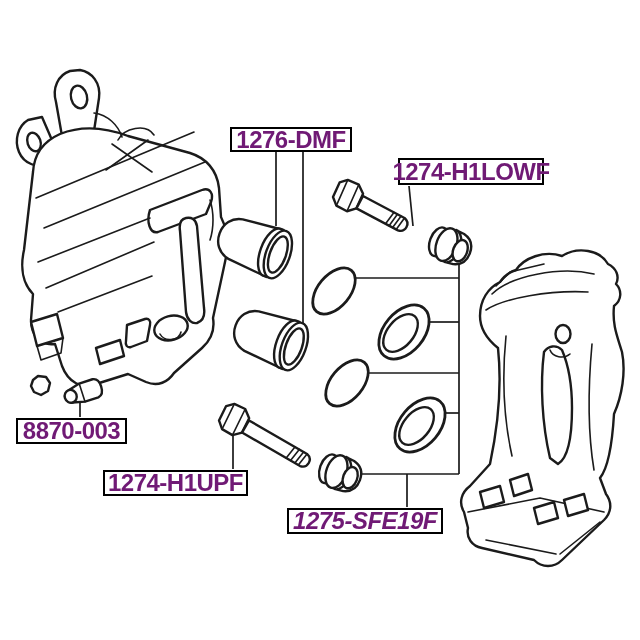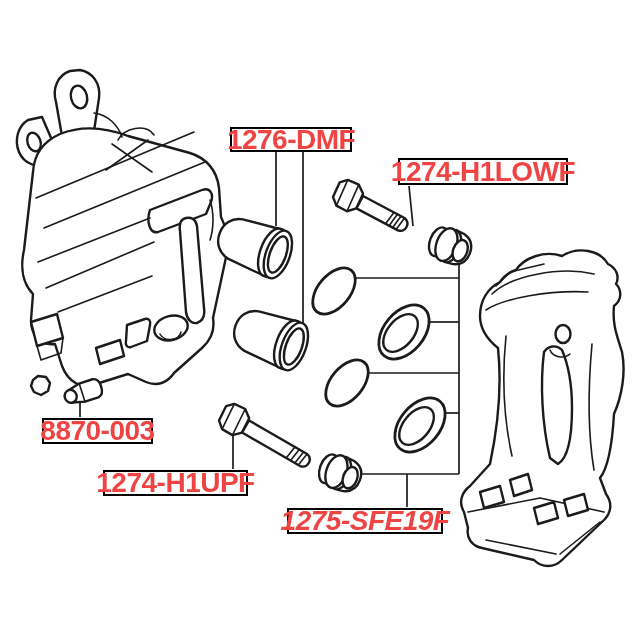--- a/index.html
+++ b/index.html
@@ -5,22 +5,22 @@
   * { margin:0; padding:0; box-sizing:border-box; }
   html,body { width:640px; height:640px; background:#ffffff; font-family:"Liberation Sans", sans-serif; }
   .canvas { position:relative; width:640px; height:640px; background:#ffffff; overflow:hidden; }
   svg.art { position:absolute; left:0; top:0; width:640px; height:640px; }
   .ln    { fill:#ffffff; stroke:#1b1b1b; stroke-width:2.4; stroke-linejoin:round; stroke-linecap:round; }
   .thin  { fill:none;    stroke:#1b1b1b; stroke-width:1.6; stroke-linejoin:round; stroke-linecap:round; }
   .ring  { fill:#ffffff; stroke:#1b1b1b; stroke-width:2.8; }
   .leader{ fill:none;    stroke:#1b1b1b; stroke-width:1.7; }
   .part-label {
     position:absolute; display:flex; align-items:center; justify-content:center;
-    background:#ffffff; border:2px solid #000000; color:#ef4444;
-    font-weight:bold; font-size:28px; line-height:1; white-space:nowrap;
+    background:#ffffff; border:2px solid #000000; color:#701a75;
+    font-weight:bold; font-size:24px; line-height:1; white-space:nowrap;
     letter-spacing:-0.5px;
   }
 </style>
 </head>
 <body>
 
 <div class="canvas">
 
   <svg class="art" viewBox="0 0 640 640">
 
@@ -160,25 +160,25 @@
       <path class="ln" d="M-14,-6.5 L-2,-9.5 L12,-9.5 C16,-9 18,-5 18,0 C18,5 16,9 12,9.5 L-2,9.5 L-14,6.5 Z"></path>
       <ellipse class="ln" cx="-14" cy="0" rx="6" ry="6.5"></ellipse>
       <path class="thin" d="M-2,-9.5 L-2,9.5"></path>
     </g>
   </svg>
 
   <div class="part-label" style="left:230px; top:127px; width:122px; height:25px;">
     <span>1276-DMF</span>
   </div>
 
-  <div class="part-label" style="left:398px; top:158px; width:170px; height:27px;">
+  <div class="part-label" style="left:398px; top:158px; width:146px; height:27px;">
     <span>1274-H1LOWF</span>
   </div>
 
-  <div class="part-label" style="left:42px; top:418px; width:111px; height:26px;">
+  <div class="part-label" style="left:16px; top:418px; width:111px; height:26px;">
     <span>8870-003</span>
   </div>
 
   <div class="part-label" style="left:103px; top:470px; width:145px; height:26px;">
     <span>1274-H1UPF</span>
   </div>
 
   <div class="part-label" style="left:287px; top:508px; width:156px; height:26px;font-style:italic;">
     <span>1275-SFE19F</span>
   </div>

